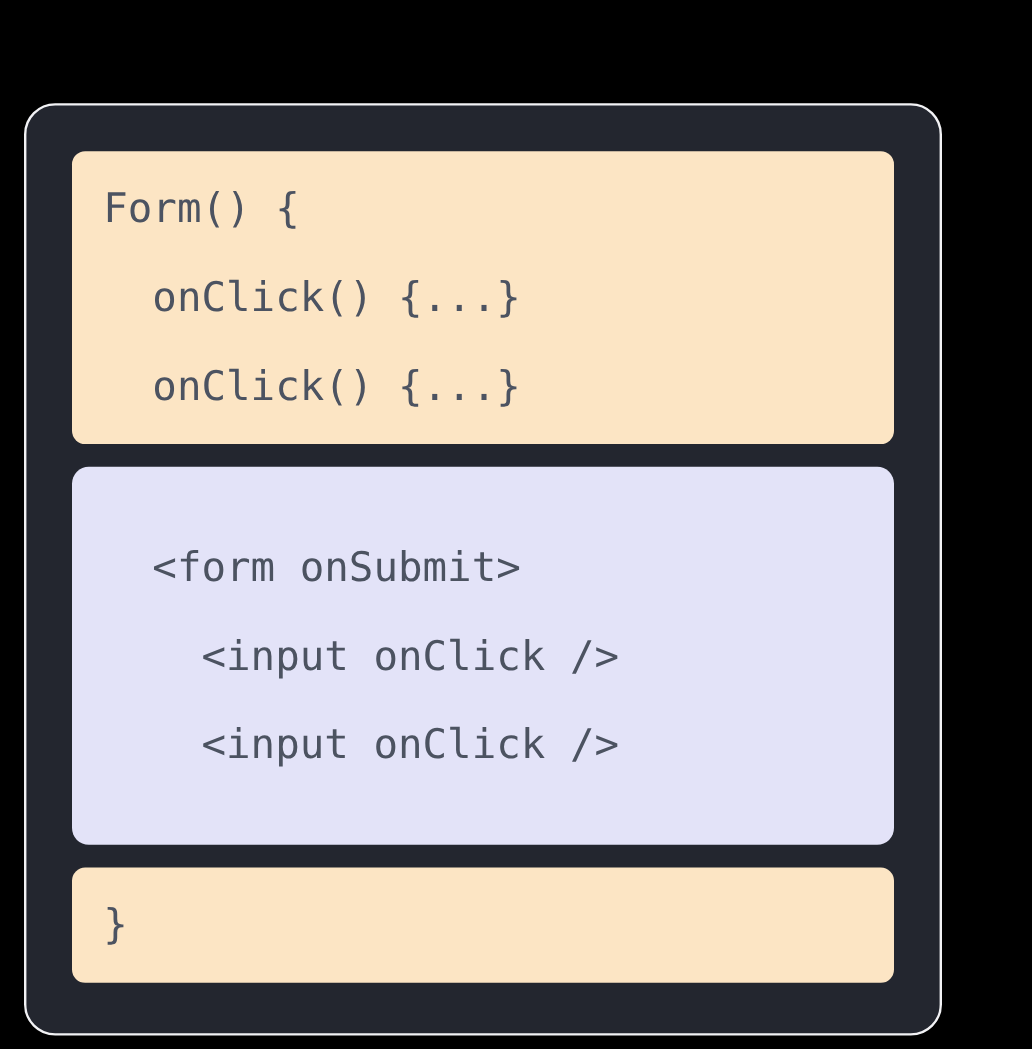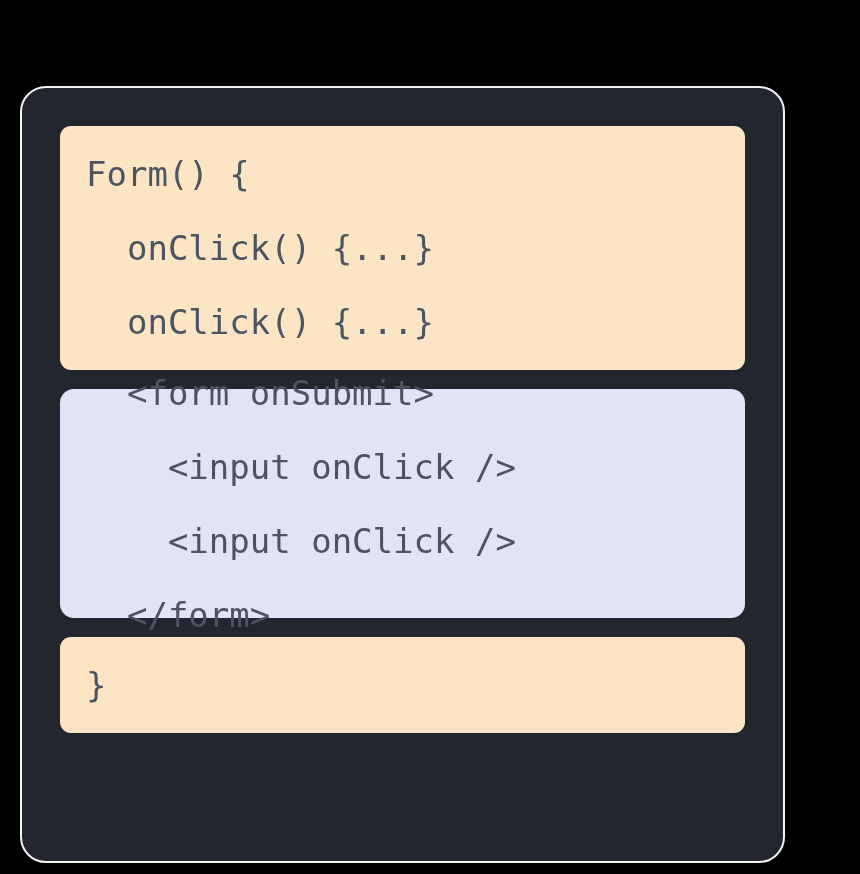--- a/index.html
+++ b/index.html
@@ -45,21 +45,21 @@
     border-radius: 14px;
     padding: 22px 26px;
     display: flex;
     flex-direction: column;
     justify-content: center;
   }
   .panel-peach  { background: #FCE5C4; border-radius: 11px; }
   .panel-lav    { background: #E3E3F8; }
 
   .panel-component-head { height: 244px; }
-  .panel-markup         { height: 229px; }
+  .panel-markup         { height: 315px; }
   .panel-component-tail { height: 96px; }
 
   .code-line {
     font-family: "DejaVu Sans Mono", "Liberation Mono", monospace;
     font-size: 34px;
     line-height: 74px;
     color: #4C5361;
     white-space: pre;
     letter-spacing: 0px;
   }
@@ -77,21 +77,20 @@
     <div class="code-panel panel-peach panel-component-head">
       <div class="code-line">Form() {</div>
       <div class="code-line">  onClick() {...}</div>
       <div class="code-line">  onClick() {...}</div>
     </div>
 
     <div class="code-panel panel-lav panel-markup">
       <div class="code-line">  &lt;form onSubmit&gt;</div>
       <div class="code-line">    &lt;input onClick /&gt;</div>
       <div class="code-line">    &lt;input onClick /&gt;</div>
-      <div class="code-line">  &lt;/form&gt;</div>
     </div>
 
     <div class="code-panel panel-peach panel-component-tail">
       <div class="code-line">}</div>
     </div>
 
   </div>
 </div>
 
 </body></html>

